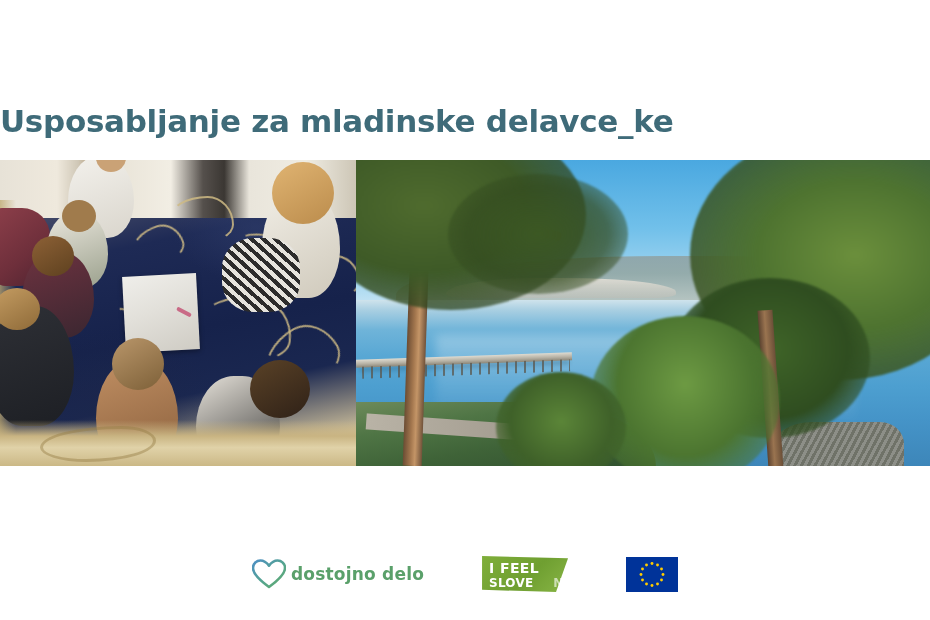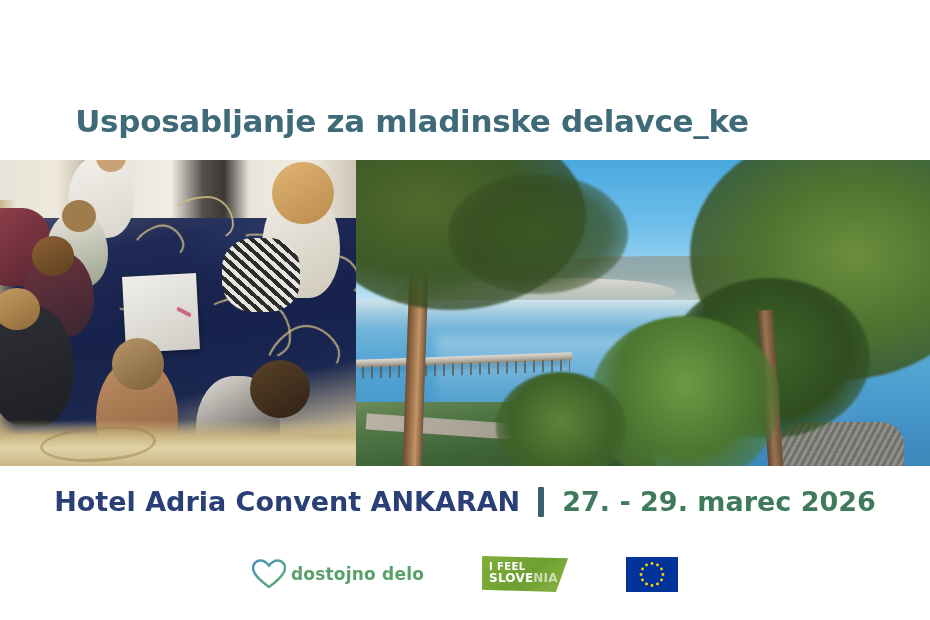--- a/index.html
+++ b/index.html
@@ -21,21 +21,20 @@
     height: 620px;
     background: #ffffff;
   }
 
   
   .title-wrap {
     position: absolute;
     top: 104px;
     left: 0;
     width: 824px;
-    text-align: center;
   }
   .title {
     font-family: "DejaVu Sans", sans-serif;
     font-size: 31px;
     font-weight: bold;
     letter-spacing: -0.3px;
     color: #3f6b79;
     line-height: 1.1;
     white-space: nowrap;
     display: inline-block;
@@ -337,23 +336,23 @@
   }
   .slo-text {
     position: absolute;
     left: 7px;
     top: 5px;
     font-family: "DejaVu Sans", sans-serif;
     font-weight: bold;
     line-height: 1.12;
     color: #ffffff;
   }
-  .slo-l1 { font-size: 10px; letter-spacing: .4px; }
+  .slo-l1 { font-size: 14px; letter-spacing: .4px; }
   .slo-l2 { font-size: 12px; letter-spacing: .2px; }
-  .slo-dim { color: rgba(255,255,255,.62); }
+  .slo-dim { color: rgba(255,255,255,.62); margin-left: 20px; }
 
   
   .logo-eu {
     display: flex;
     align-items: center;
     gap: 9px;
   }
   .eu-flag {
     width: 52px;
     height: 35px;
@@ -449,25 +448,20 @@
         <div class="canopy canopy-r3"></div>
         <div class="bush-mid"></div>
         <div class="trunk-l"></div>
         <div class="branch-l"></div>
         <div class="canopy canopy-l1"></div>
         <div class="canopy canopy-l2"></div>
       </div>
     </div>
   </div>
 
-  <div class="footer-line">
-    <div class="venue">Hotel Adria Convent ANKARAN</div>
-    <div class="sep-bar"></div>
-    <div class="dates">27. - 29. marec 2026</div>
-  </div>
 
   <div class="logo-row">
 
     <div class="logo-dostojno">
       <span>
         <svg class="heart-hands" width="34" height="30" viewBox="0 0 34 30" aria-hidden="true">
           <defs>
             <linearGradient id="hgrad" x1="0" y1="0" x2="1" y2="1">
               <stop offset="0%" stop-color="#4d8fc4"></stop>
               <stop offset="55%" stop-color="#55a58e"></stop>

